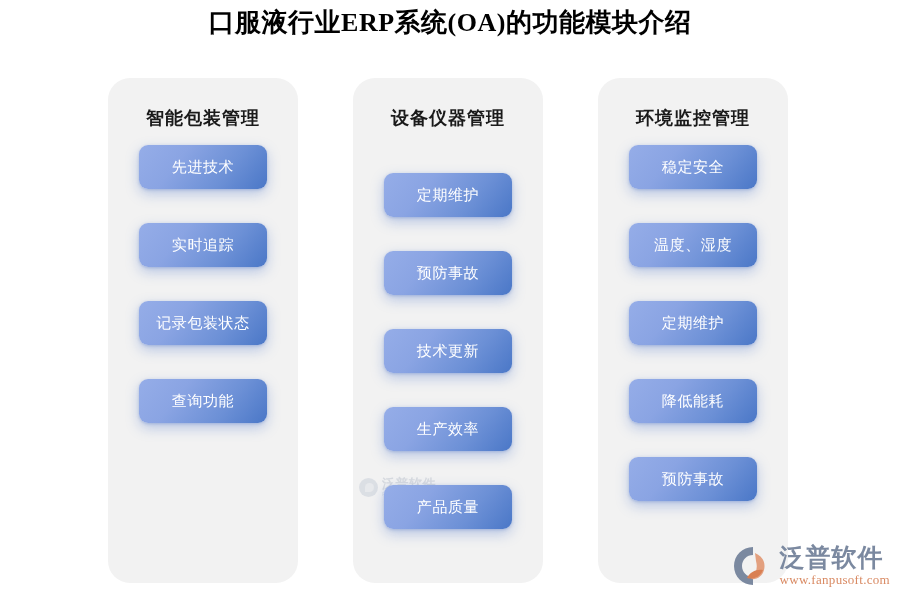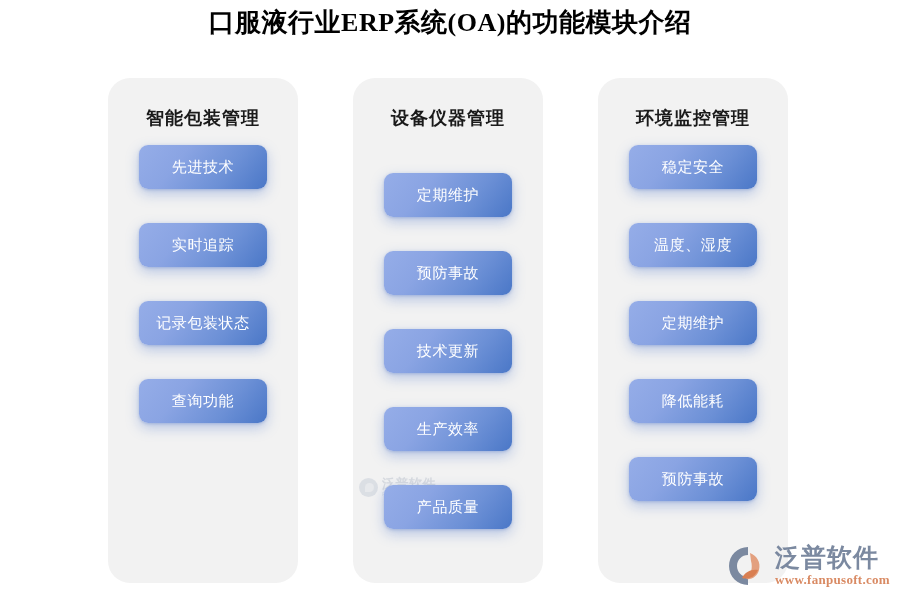--- a/index.html
+++ b/index.html
@@ -164,21 +164,21 @@
     font-size: 25px;
     font-weight: 700;
     color: #7b89a0;
     letter-spacing: 1px;
     line-height: 27px;
     white-space: nowrap;
   }
   .logo-url {
     font-family: "Liberation Serif", "DejaVu Serif", serif;
     font-size: 13px;
-    font-weight: 700;
+    font-weight: 400;
     color: #d98a63;
     letter-spacing: 0.3px;
     line-height: 16px;
     margin-top: 1px;
     white-space: nowrap;
   }
 </style>
 </head>
 <body>
 

